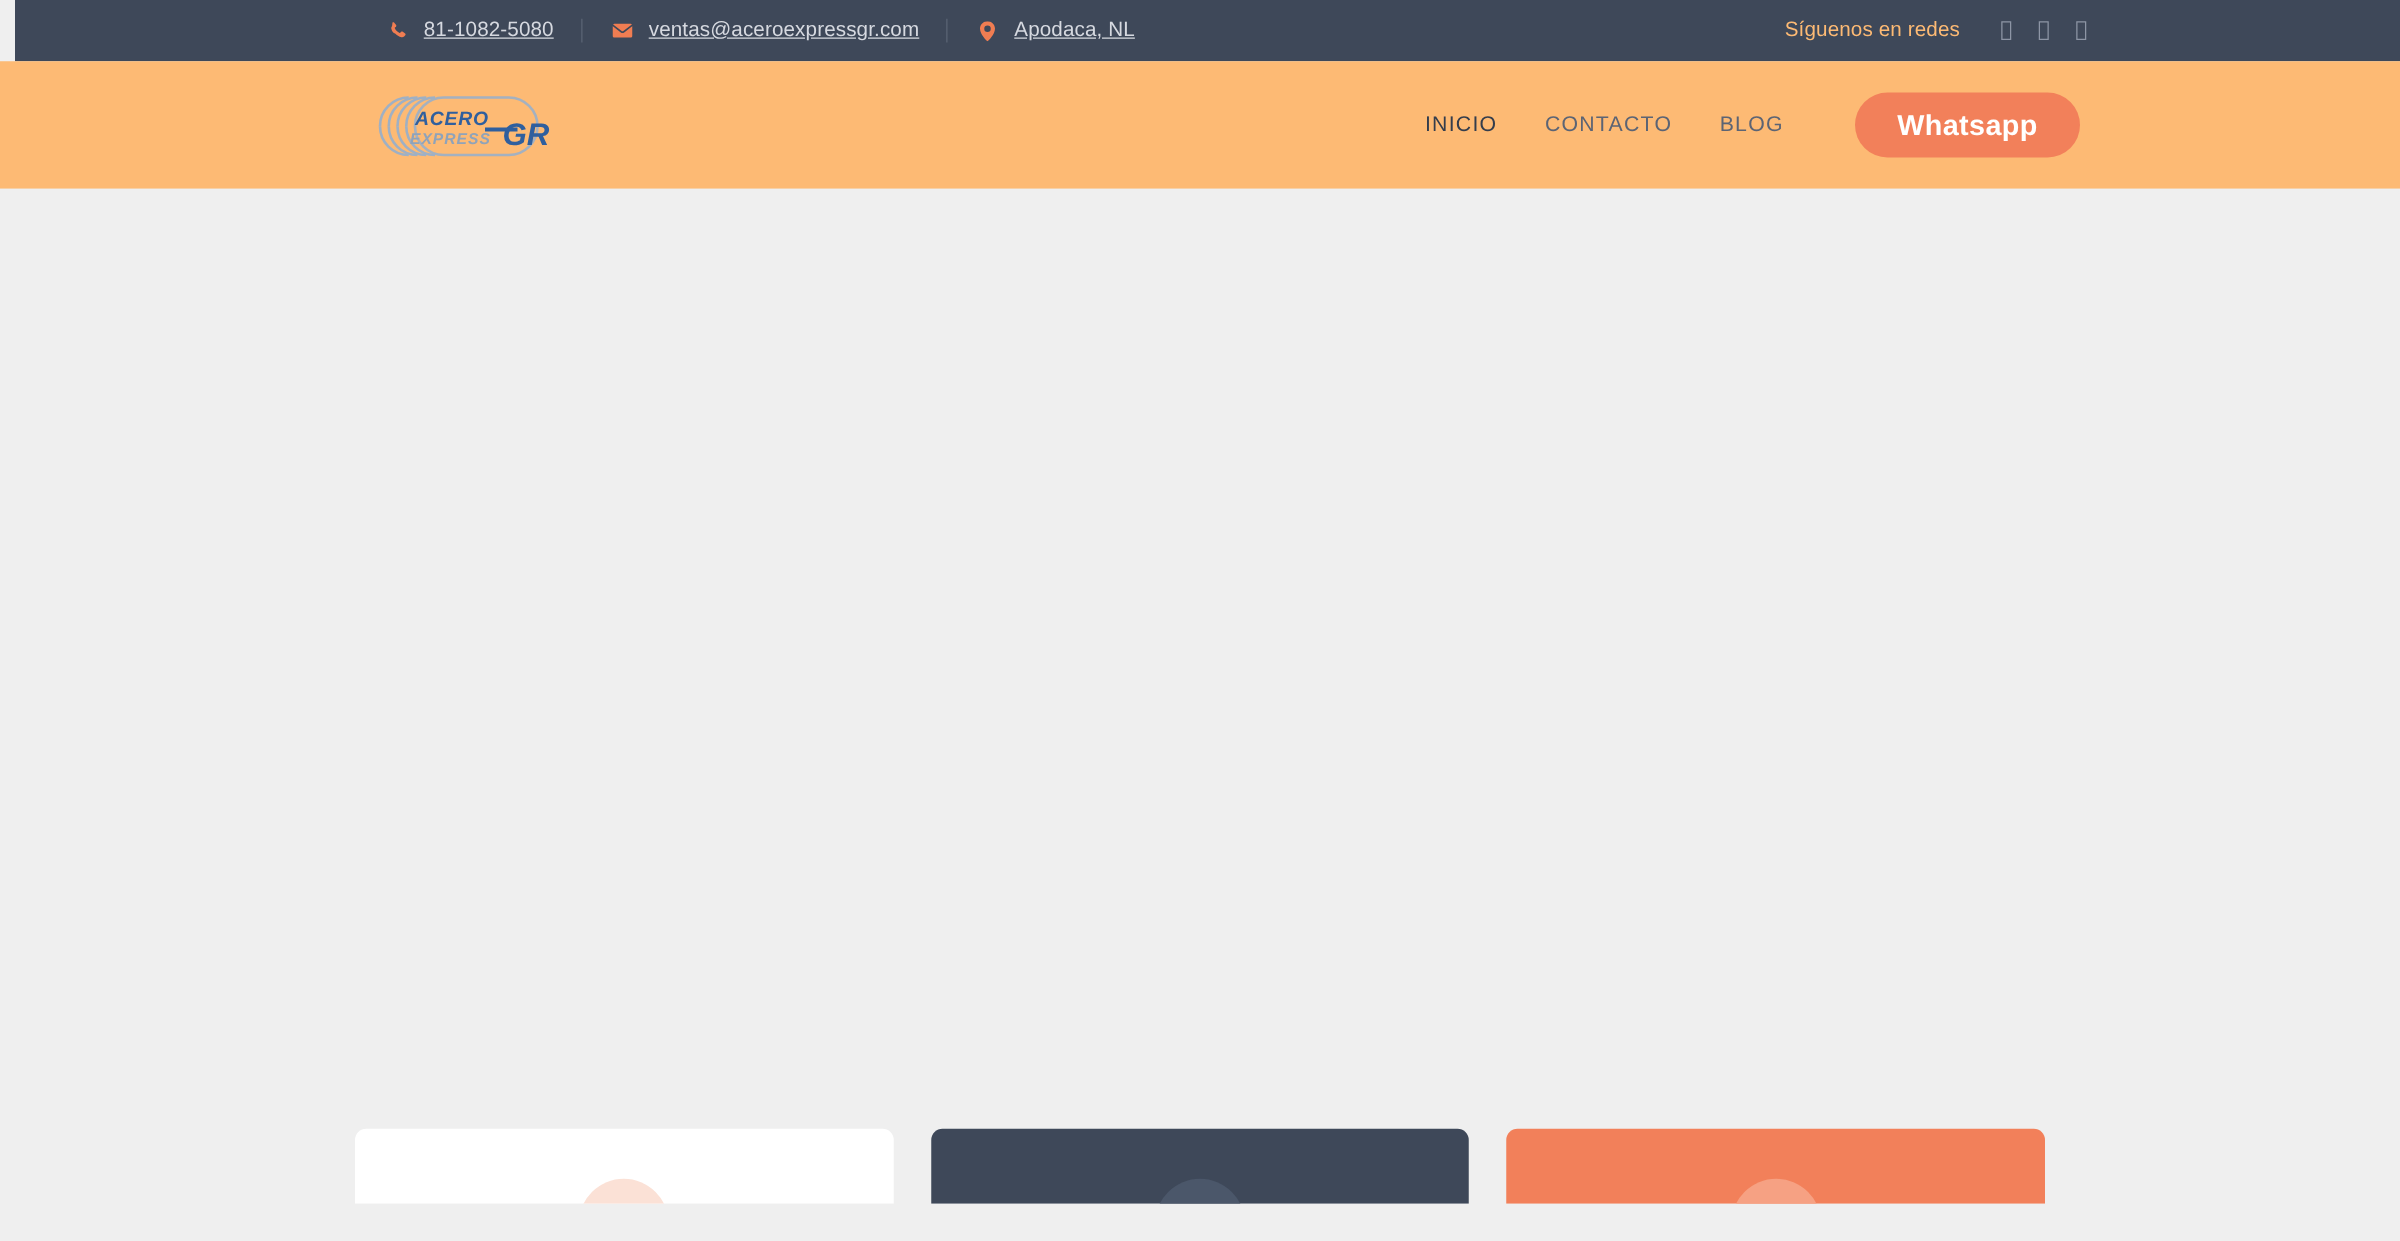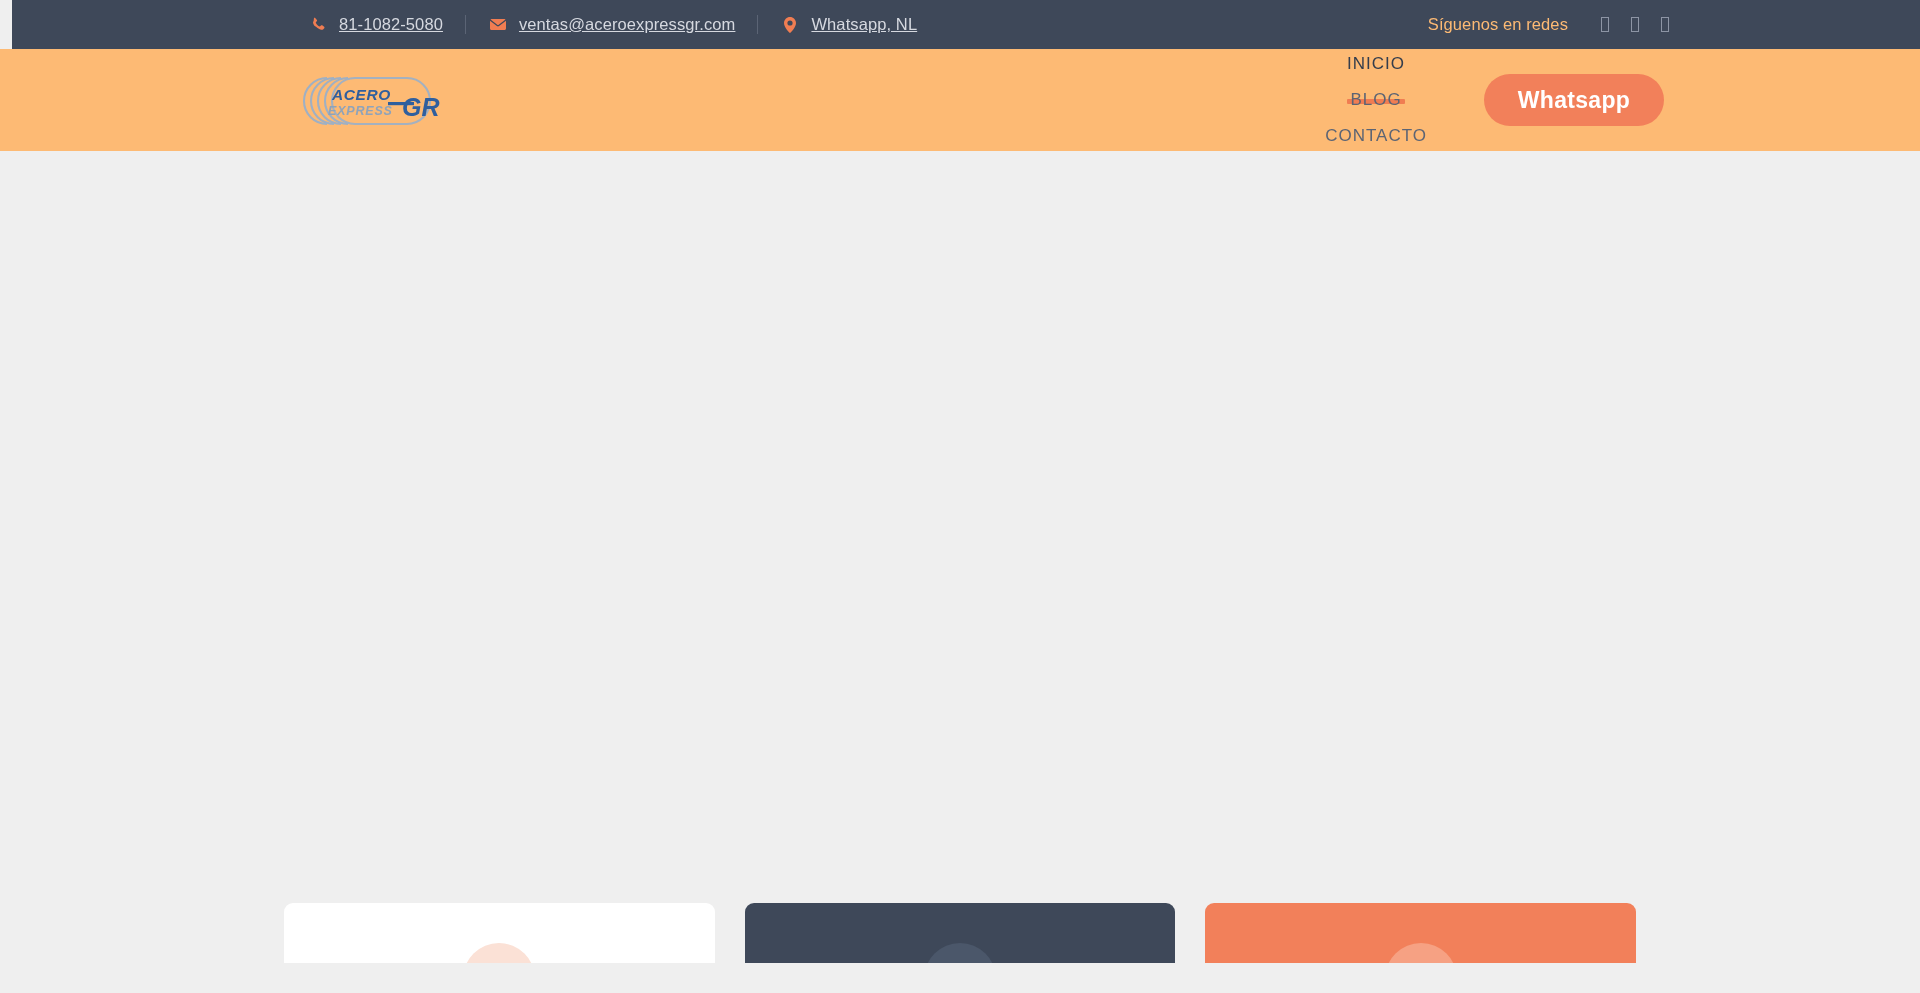--- a/index.html
+++ b/index.html
@@ -130,21 +130,20 @@
   .nav-wrap {
     display: flex;
     align-items: center;
     margin-left: auto;
   }
   .nav {
     display: flex;
     align-items: center;
     list-style: none;
     height: 107px;
-    flex-direction: column;
   }
   .nav-li { height: 100%; display: flex; align-items: center; }
   .nav-link {
     display: flex;
     align-items: center;
     height: 100%;
     padding: 0 19px;
     color: #5c6474;
     font-size: 17px;
     letter-spacing: 1.0px;
@@ -254,21 +253,21 @@
       </a>
 
       <span class="ci-sep"></span>
 
       <a class="contact-item" href="#">
         <span class="ci-icon">
           <svg width="12" height="16" viewBox="0 0 12 16" fill="currentColor">
             <path d="M6 0C2.7 0 0 2.7 0 6c0 4.3 5.3 9.6 5.6 9.8.2.2.6.2.8 0C6.7 15.6 12 10.3 12 6c0-3.3-2.7-6-6-6zm0 8.6A2.6 2.6 0 1 1 6 3.4a2.6 2.6 0 0 1 0 5.2z"></path>
           </svg>
         </span>
-        <span>Whatsapp, NL</span>
+        <span>Apodaca, NL</span>
       </a>
 
     </div>
 
     <div class="topbar-right">
       <span class="follow-label">Síguenos en redes</span>
       <div class="social-list">
         <a class="social-link" href="#">
             <span class="tofu"></span>
           </a>
@@ -309,24 +308,24 @@
       </svg>
     </a>
 
     <div class="nav-wrap">
       <nav>
         <ul class="nav">
           <li class="nav-li">
             <a class="nav-link active" href="#">INICIO</a>
           </li>
           <li class="nav-li">
-            <a class="nav-link" href="#">BLOG</a>
+            <a class="nav-link" href="#">CONTACTO</a>
           </li>
           <li class="nav-li">
-            <a class="nav-link" href="#">CONTACTO</a>
+            <a class="nav-link" href="#">BLOG</a>
           </li>
         </ul>
       </nav>
       <a class="wa-btn" href="#">Whatsapp</a>
     </div>
 
   </div>
 </header>
 
 <main class="hero">

